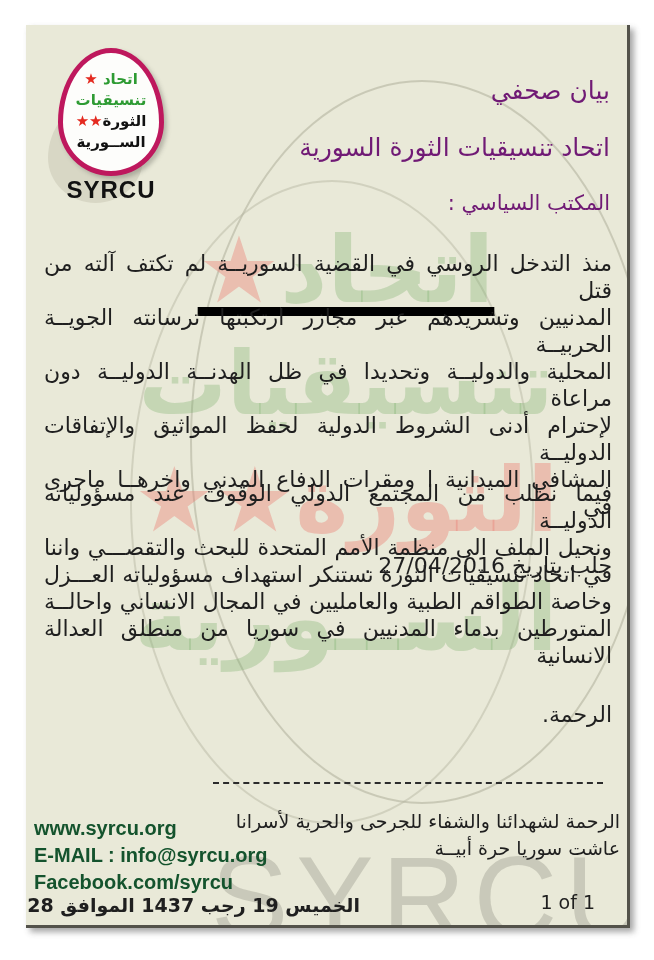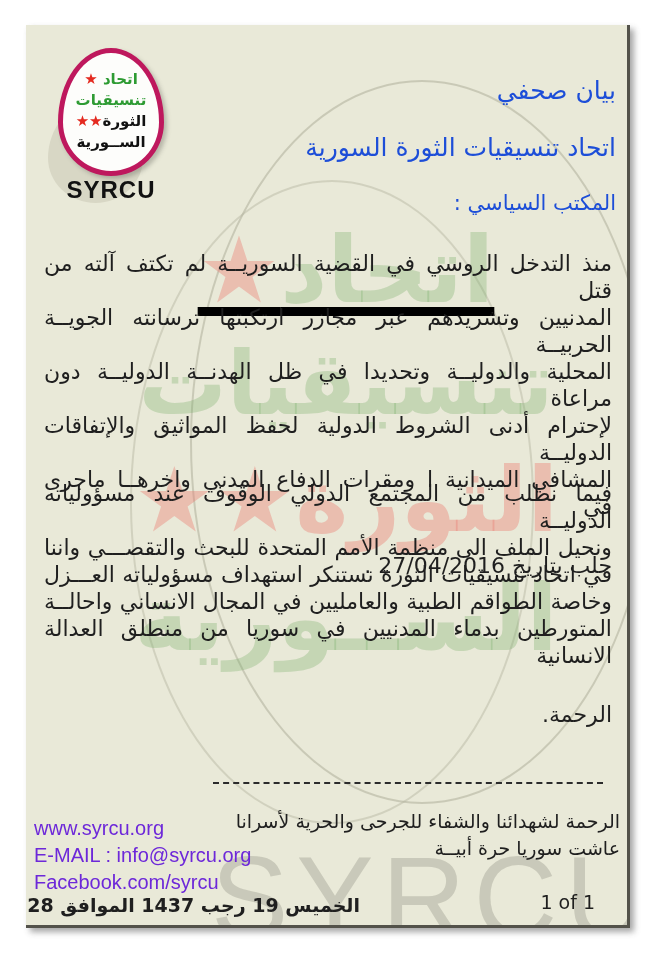--- a/index.html
+++ b/index.html
@@ -48,21 +48,21 @@
   }
   .green{color:#2e9b33;}
   .red{color:#e42a20;}
   .black{color:#111111;}
   .logo-caption{
     left:32px;top:151px;width:106px;text-align:center;
     font-family:"Liberation Sans",sans-serif;font-weight:bold;
     font-size:24px;color:#111;letter-spacing:1px;
   }
   
-  .hdr{right:11px;direction:rtl;color:#1d4ed8;white-space:nowrap;}
+  .hdr{right:17px;direction:rtl;color:#701a75;white-space:nowrap;}
   .hdr-press{top:51px;font-size:25px;}
   .hdr-org{top:108px;font-size:25px;}
   .hdr-office{top:166px;font-size:21px;}
   
   .para{
     left:18px;right:15px;direction:rtl;color:#1f1f1f;
     font-size:22px;line-height:27px;
   }
   .p1{top:225px;}
   .p2{top:455px;}
@@ -70,22 +70,22 @@
   .ln-end{text-align:right;text-align-last:right;margin-top:32px;}
   
   .sep{
     top:757px;left:187px;width:390px;height:0;
     border-top:2px dashed #2b2b2b;
   }
   .slogan{right:7px;direction:rtl;color:#1f1f1f;font-size:19px;white-space:nowrap;}
   .slogan1{top:785px;}
   .slogan2{top:812px;text-align:center;}
   .contact{
-    left:8px;font-family:"Liberation Sans",sans-serif;font-weight:normal;
-    font-size:20px;color:#6d28d9;white-space:nowrap;
+    left:8px;font-family:"Liberation Sans",sans-serif;font-weight:bold;
+    font-size:20px;color:#14532d;white-space:nowrap;
   }
   .contact-web{top:792px;}
   .contact-mail{top:819px;}
   .contact-fb{top:846px;}
   .datefoot{
     top:869px;left:4px;width:330px;direction:rtl;text-align:right;
     font-size:19px;font-weight:bold;color:#1f1f1f;white-space:nowrap;
   }
   .pagenum{top:866px;right:32px;font-size:19px;color:#1f1f1f;}
 </style>

